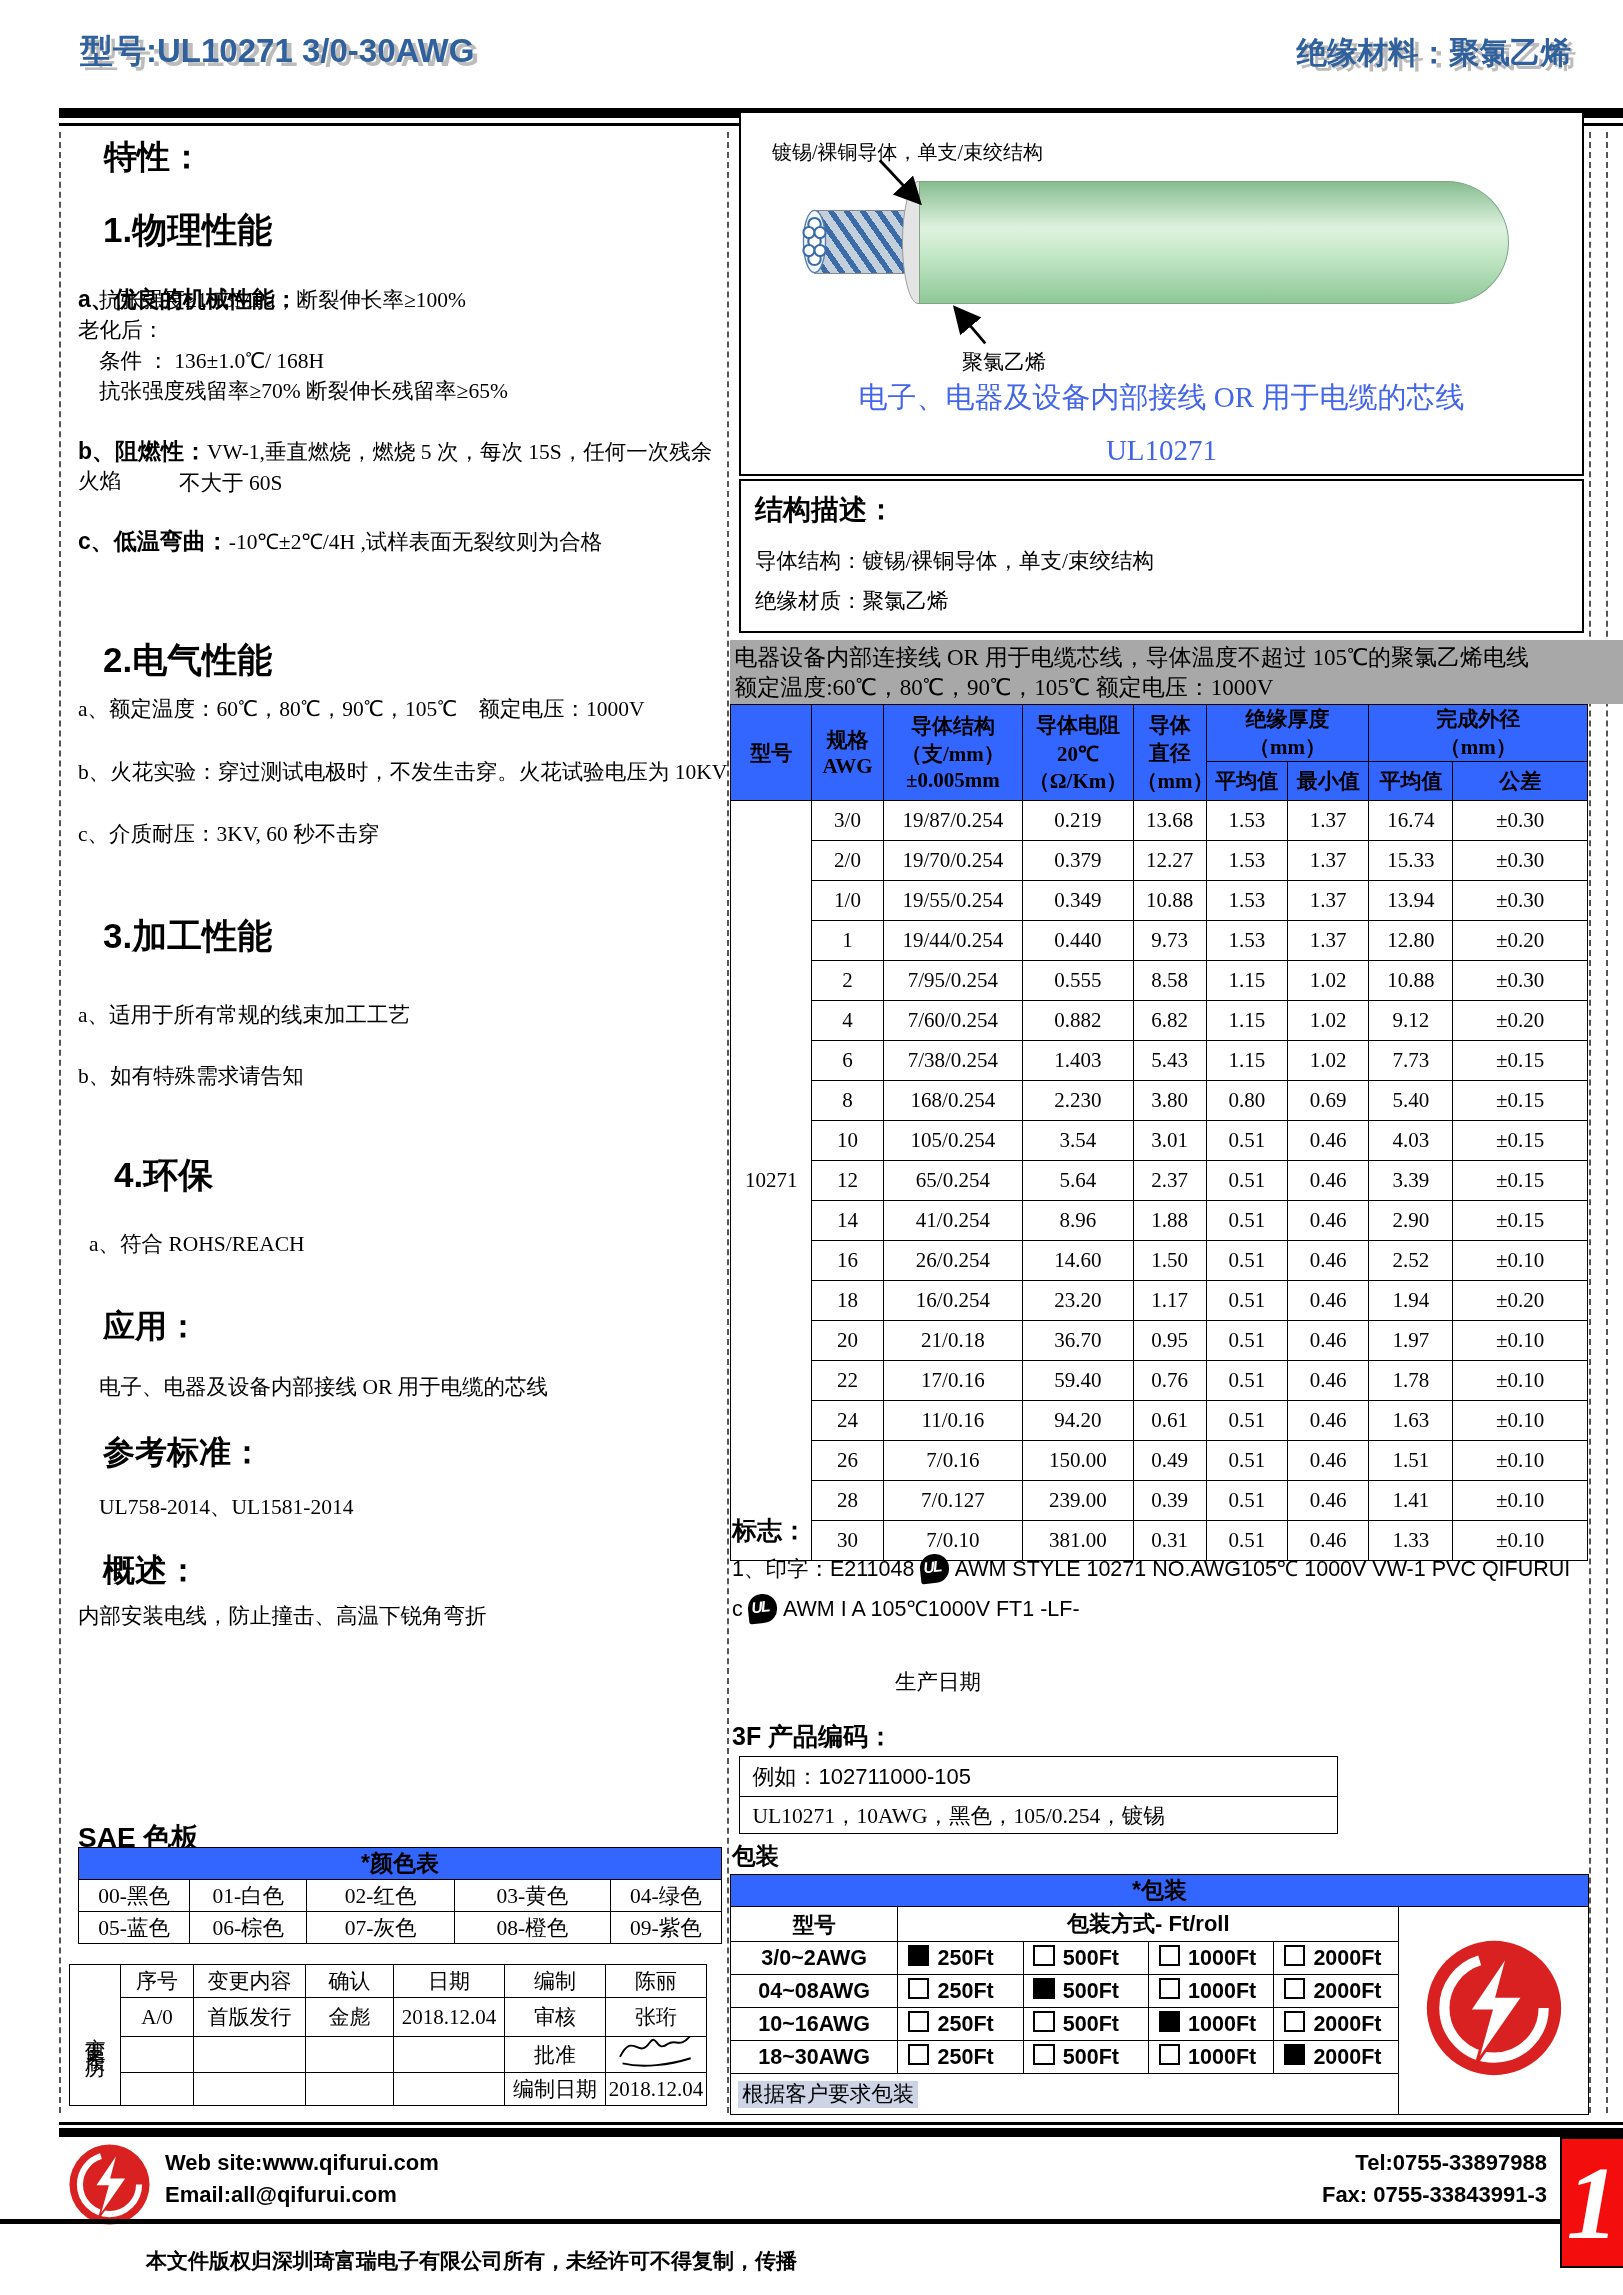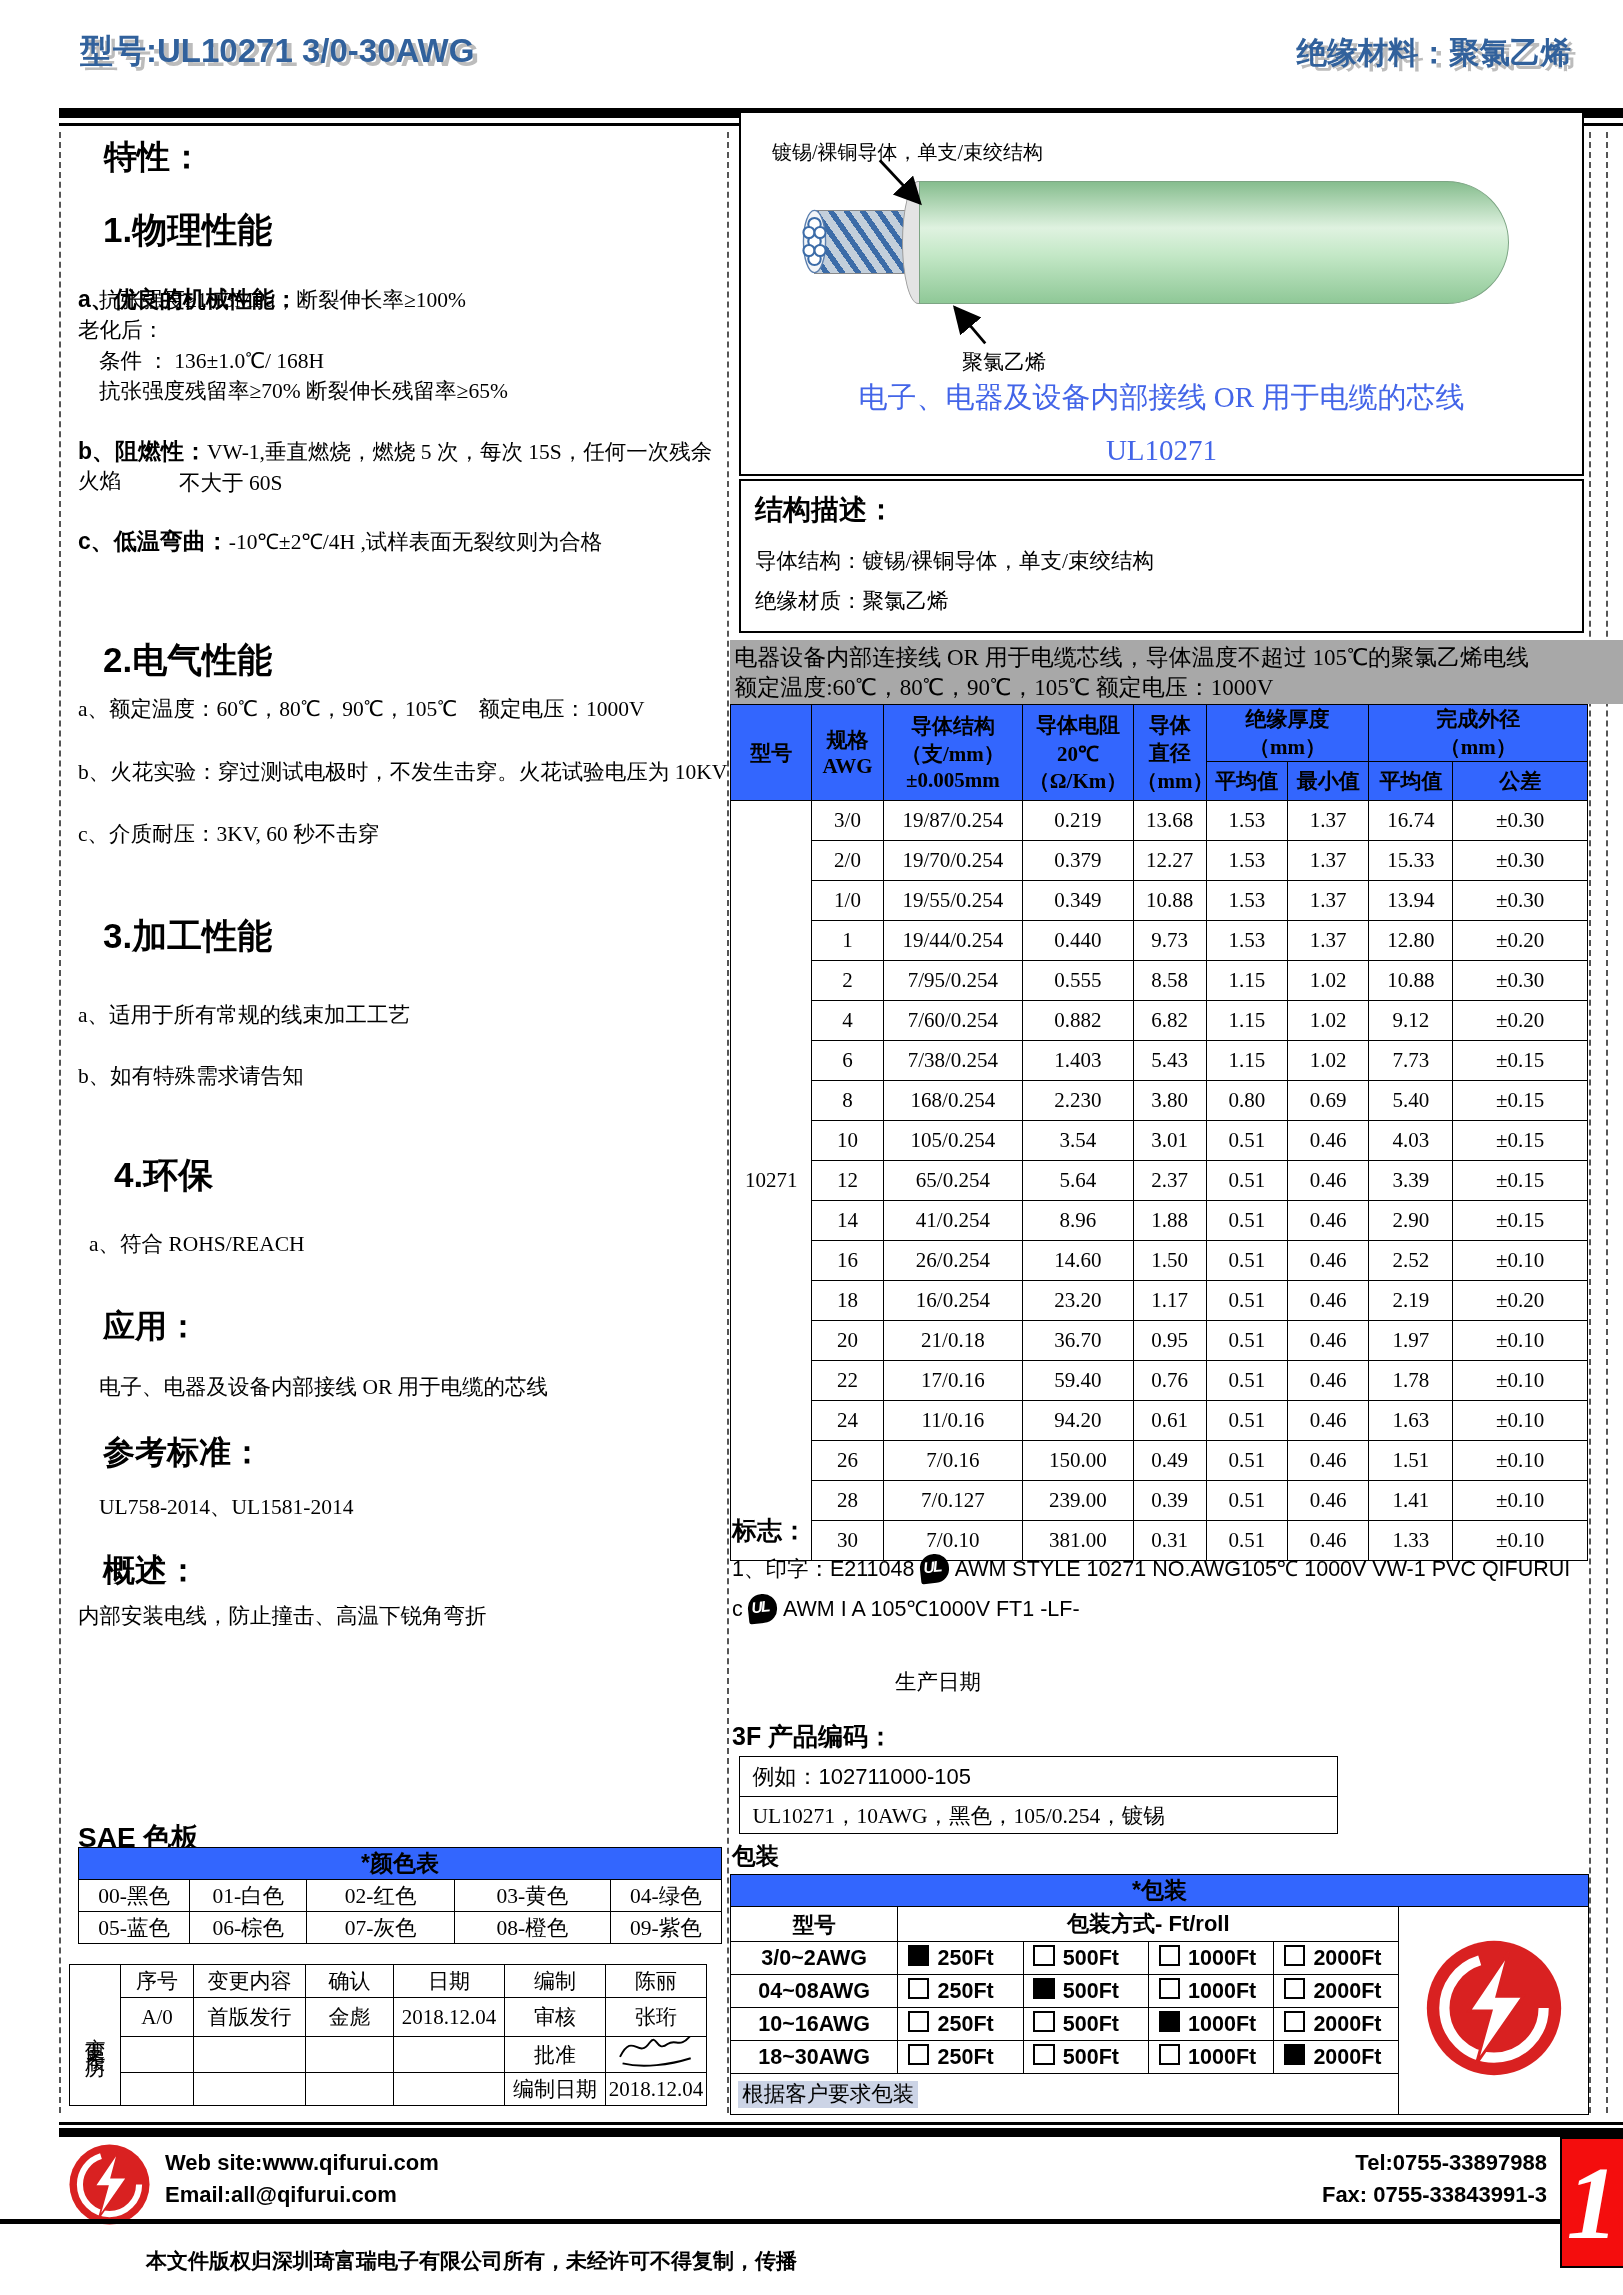--- a/index.html
+++ b/index.html
@@ -381,21 +381,21 @@
           <td>2.52</td>
           <td>±0.10</td>
         </tr>
         <tr style="height: 40px;">
           <td>18</td>
           <td>16/0.254</td>
           <td>23.20</td>
           <td>1.17</td>
           <td>0.51</td>
           <td>0.46</td>
-          <td>2.19</td>
+          <td>1.94</td>
           <td>±0.20</td>
         </tr>
         <tr style="height: 40px;">
           <td>20</td>
           <td>21/0.18</td>
           <td>36.70</td>
           <td>0.95</td>
           <td>0.51</td>
           <td>0.46</td>
           <td>1.97</td>

